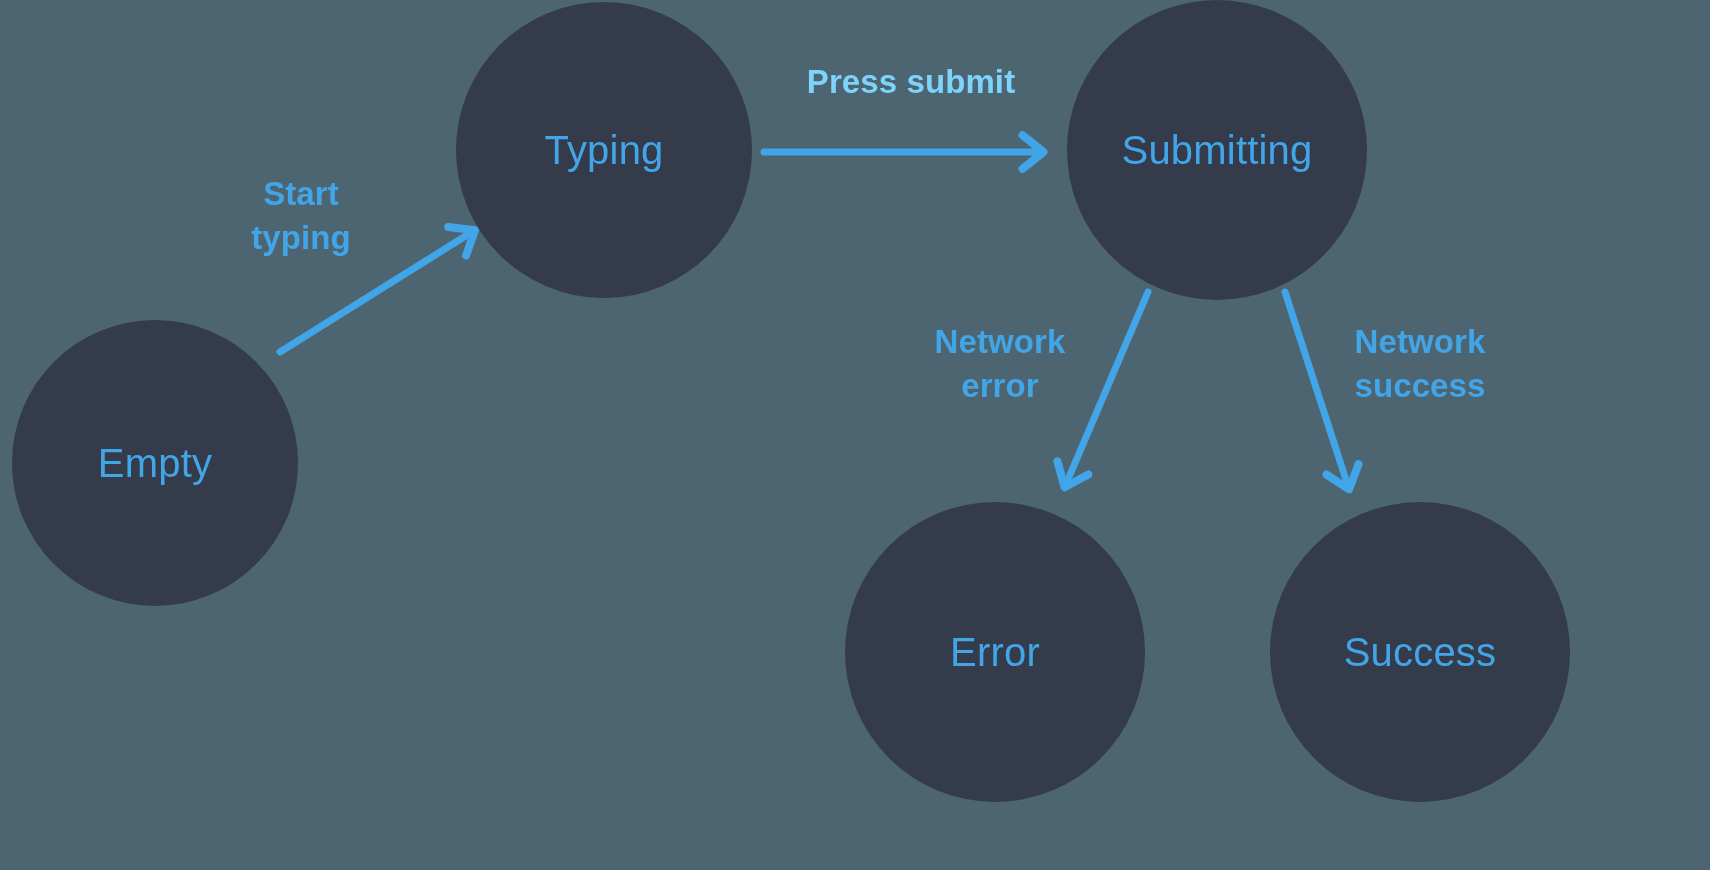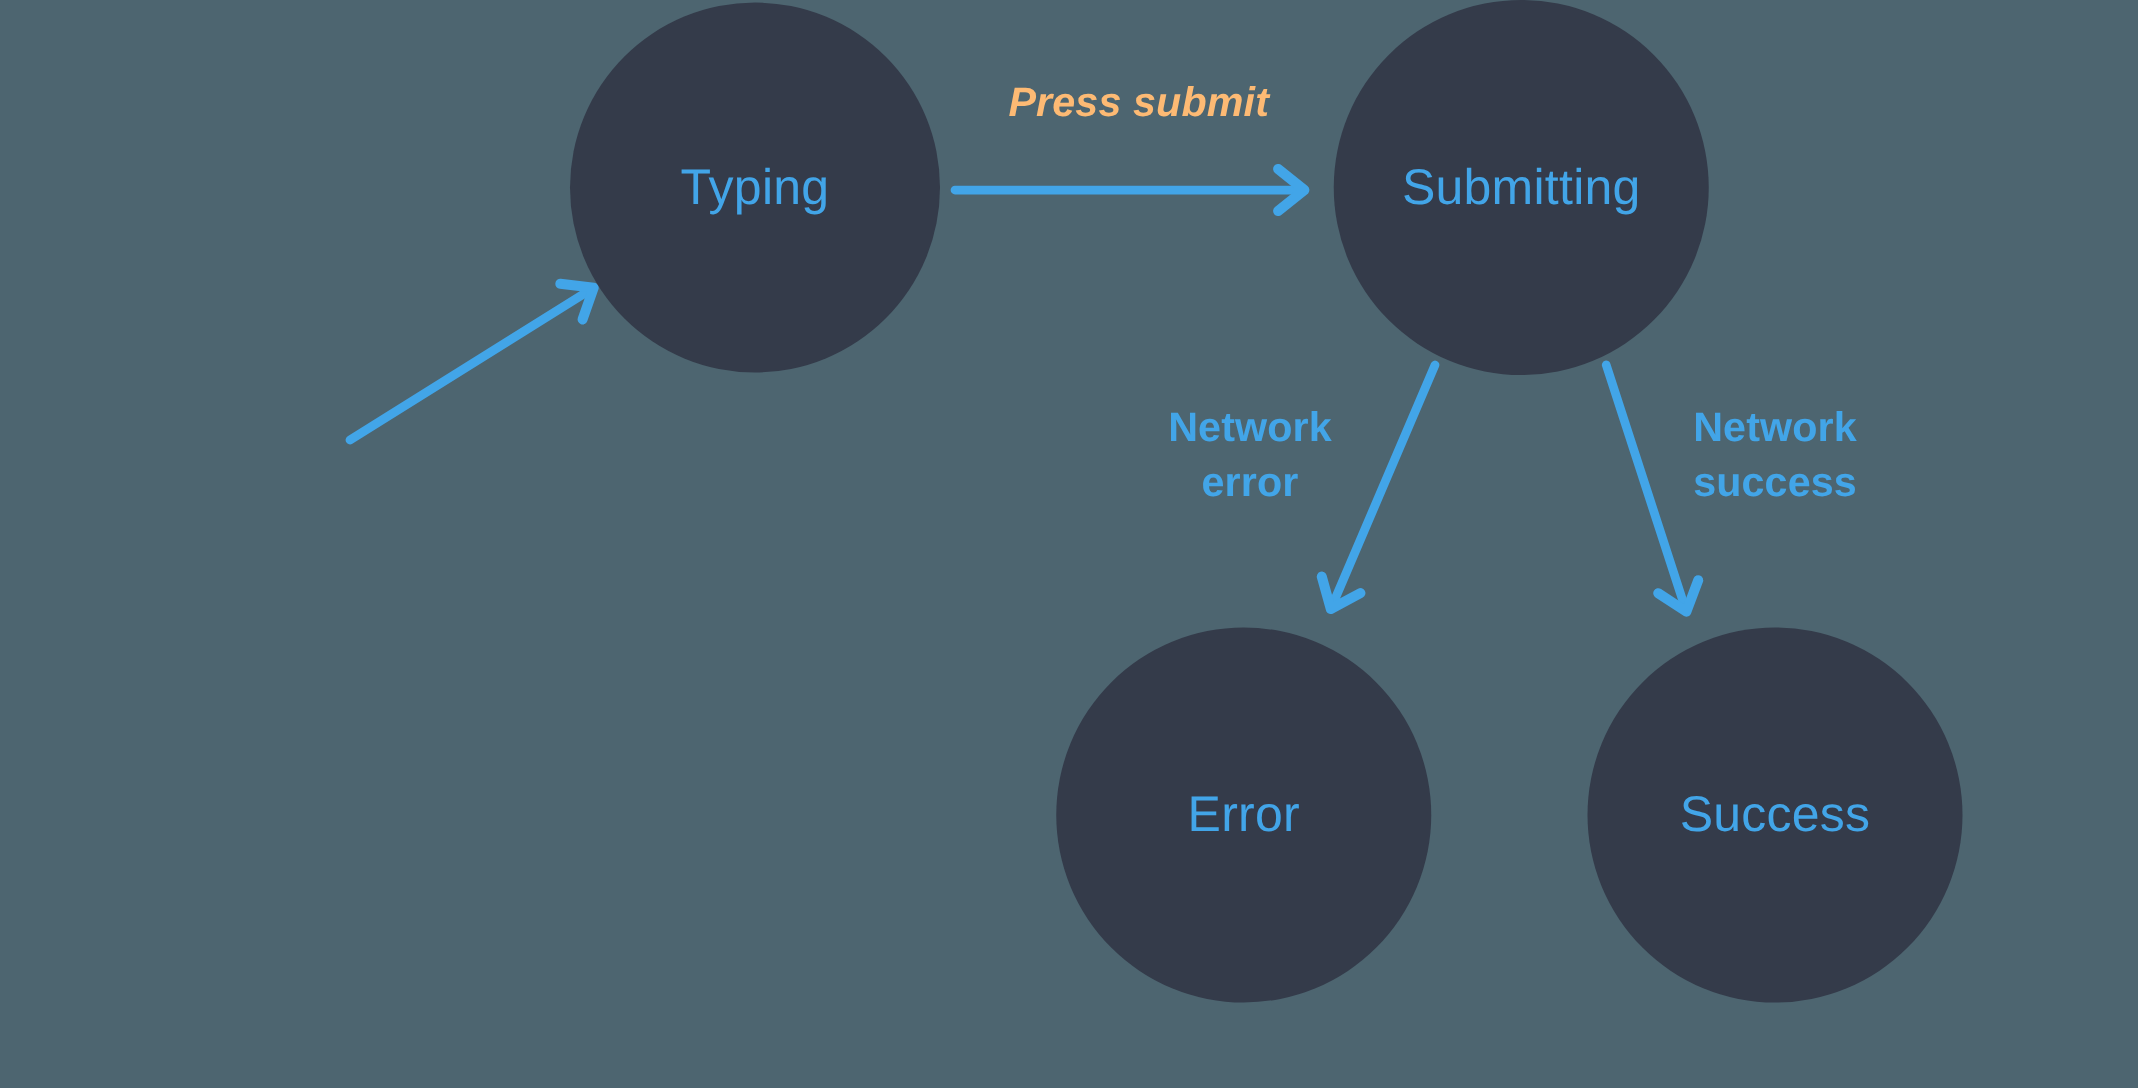--- a/index.html
+++ b/index.html
@@ -77,39 +77,44 @@
 
     <line x1="280" y1="352" x2="472" y2="232" stroke="#42a5e8" stroke-width="7" stroke-linecap="round" marker-end="url(#arrowhead-start-typing)"></line>
 
     <line x1="764" y1="152" x2="1040" y2="152" stroke="#42a5e8" stroke-width="7" stroke-linecap="round" marker-end="url(#arrowhead-press-submit)"></line>
 
     <line x1="1148" y1="292" x2="1066" y2="484" stroke="#42a5e8" stroke-width="7" stroke-linecap="round" marker-end="url(#arrowhead-network-error)"></line>
 
     <line x1="1285" y1="292" x2="1348" y2="486" stroke="#42a5e8" stroke-width="7" stroke-linecap="round" marker-end="url(#arrowhead-network-success)"></line>
   </svg>
 
+  <div class="state-node" style="left: 12px; top: 320px; width: 286px; height: 286px; background: rgb(52, 59, 74);">
+    <span class="state-label" style="color: rgb(66, 165, 232);">Empty</span>
+  </div>
 
   <div class="state-node" style="left: 456px; top: 2px; width: 296px; height: 296px; background: rgb(52, 59, 74);">
     <span class="state-label" style="color: rgb(66, 165, 232);">Typing</span>
   </div>
 
   <div class="state-node" style="left: 1067px; top: 0px; width: 300px; height: 300px; background: rgb(52, 59, 74);">
     <span class="state-label" style="color: rgb(66, 165, 232); text-align: right;">Submitting</span>
   </div>
 
   <div class="state-node" style="left: 845px; top: 502px; width: 300px; height: 300px; background: rgb(52, 59, 74);">
     <span class="state-label" style="color: rgb(66, 165, 232);">Error</span>
   </div>
 
   <div class="state-node" style="left: 1270px; top: 502px; width: 300px; height: 300px; background: rgb(52, 59, 74);">
     <span class="state-label" style="color: rgb(66, 165, 232);">Success</span>
   </div>
 
+  <div class="edge-label" style="left: 236px; top: 172px; width: 130px; color: rgb(66, 165, 232);">Start
+typing</div>
 
-  <div class="edge-label" style="left: 793px; top: 60px; width: 236px; color: #fdba74; font-style: italic;">Press submit</div>
+  <div class="edge-label" style="left: 793px; top: 60px; width: 236px; color: #7dd3fc;">Press submit</div>
 
   <div class="edge-label" style="left: 910px; top: 320px; width: 180px; color: rgb(66, 165, 232);">Network
 error</div>
 
   <div class="edge-label" style="left: 1330px; top: 320px; width: 180px; color: rgb(66, 165, 232);">Network
 success</div>
 
 </div>
 
 </body></html>

